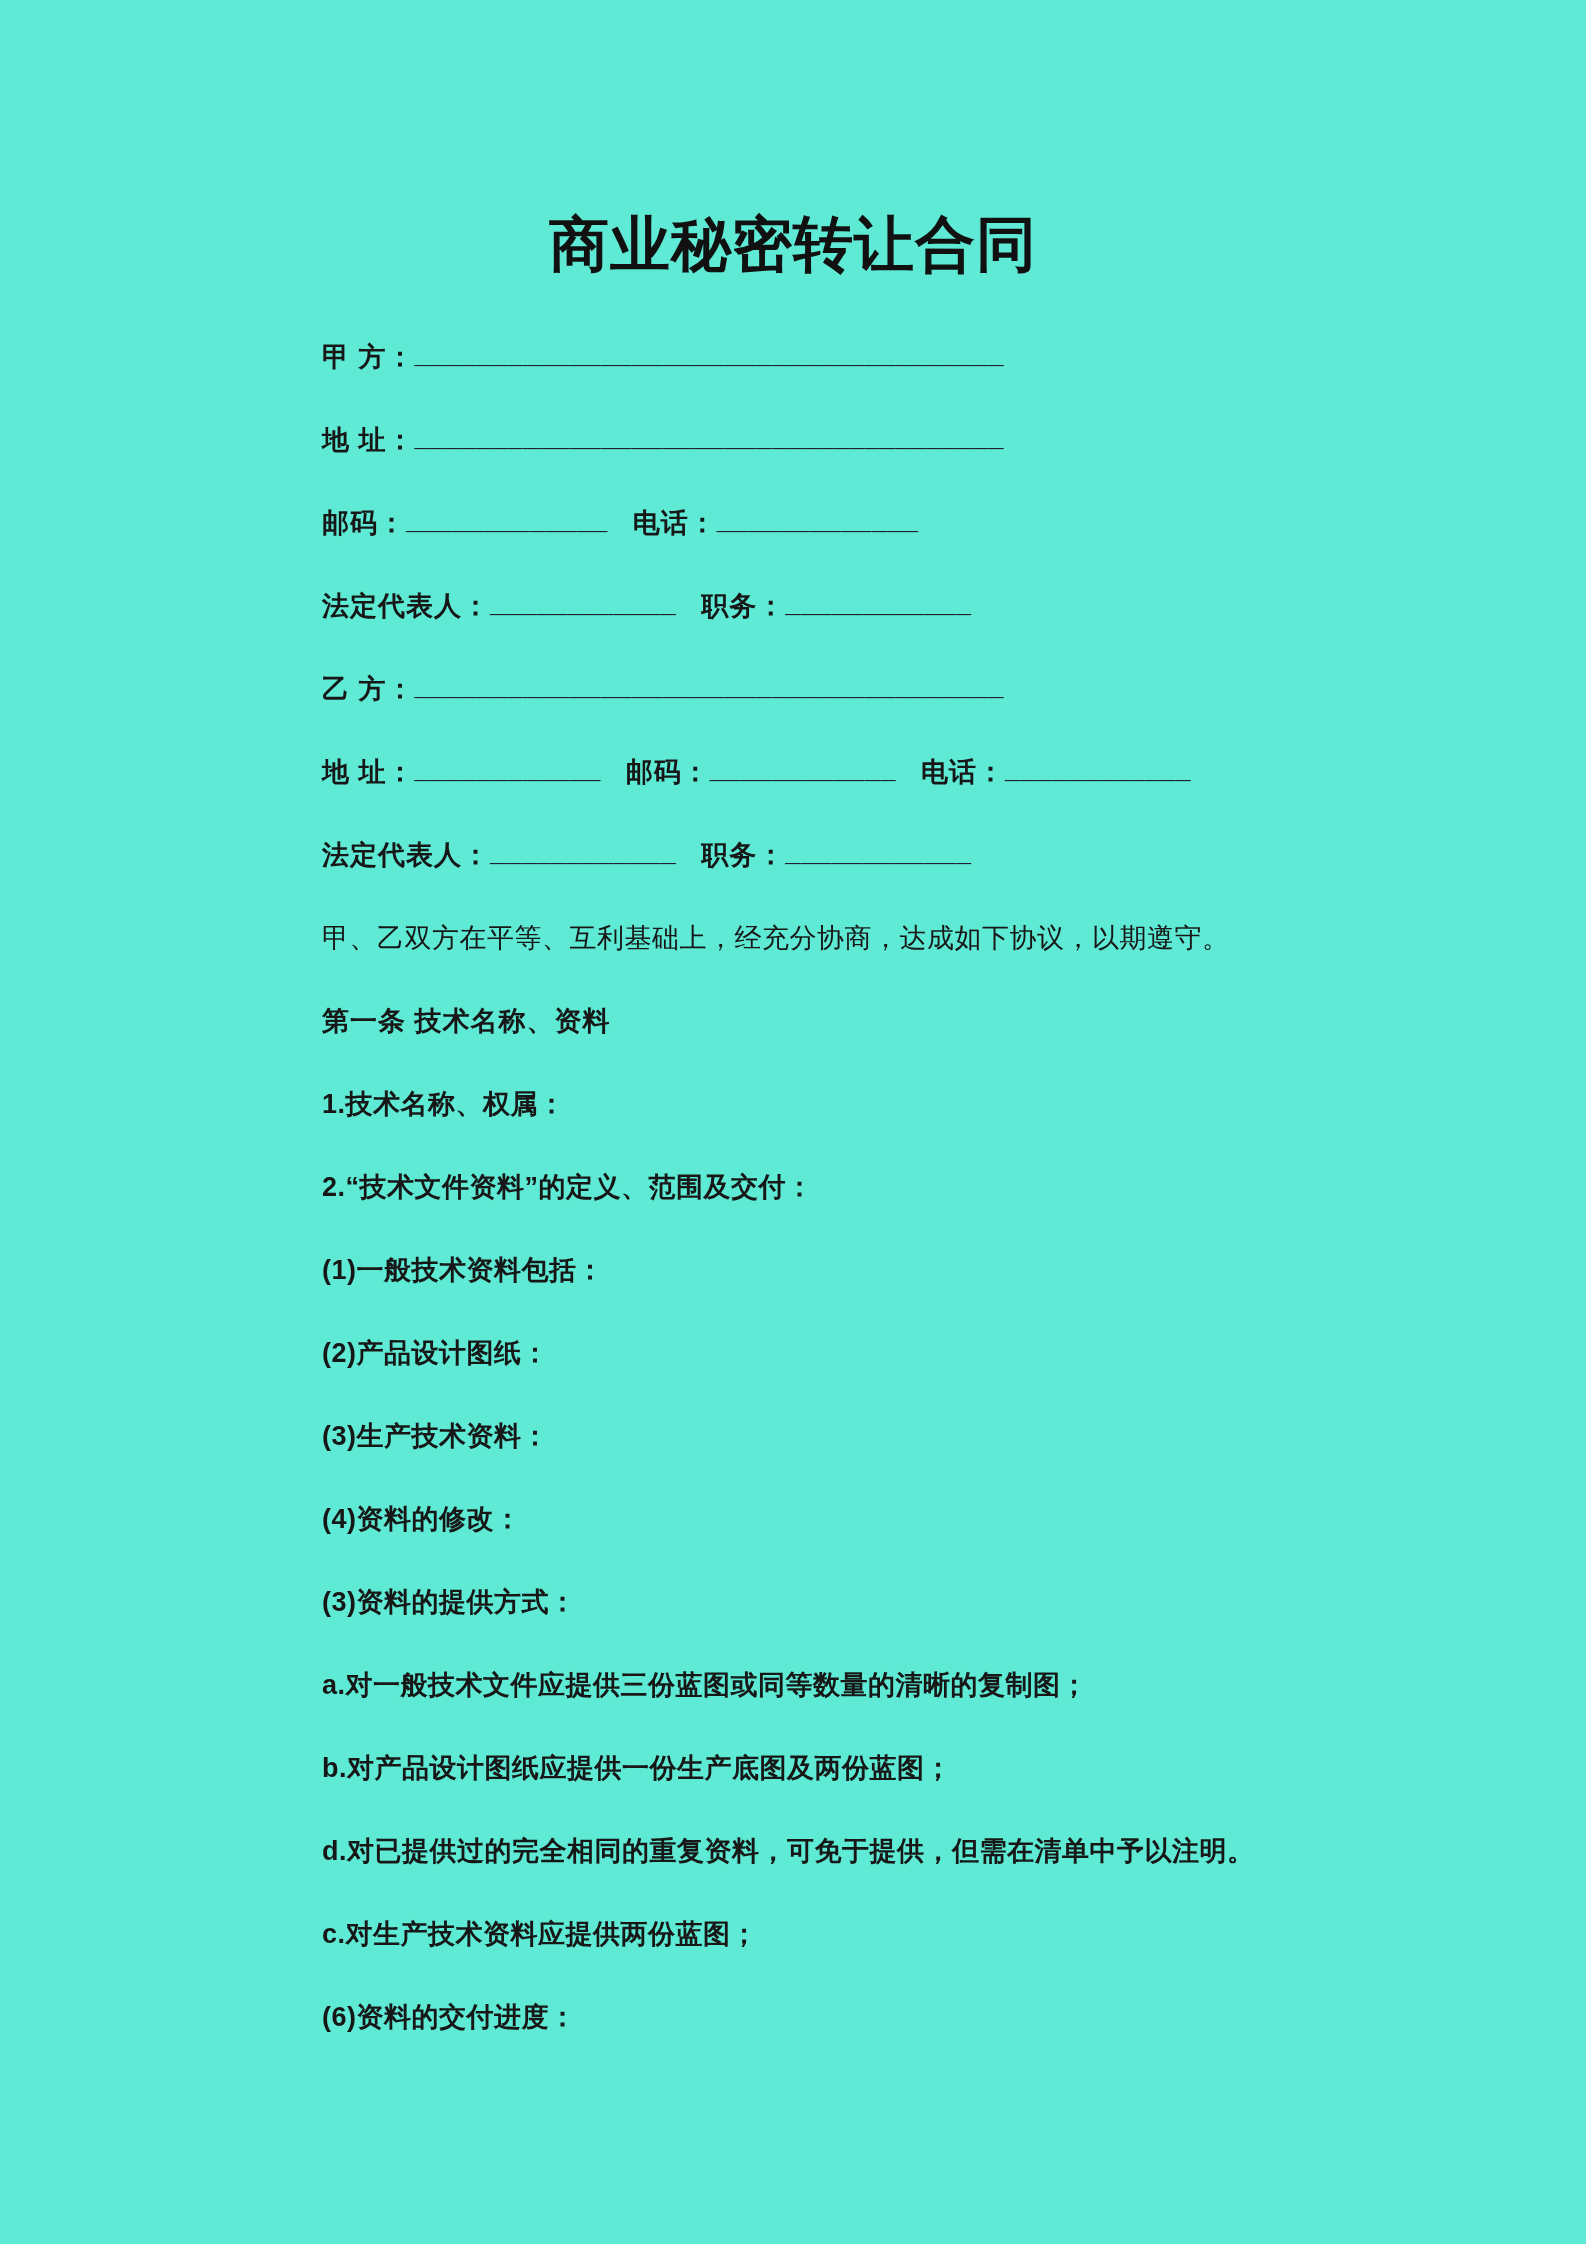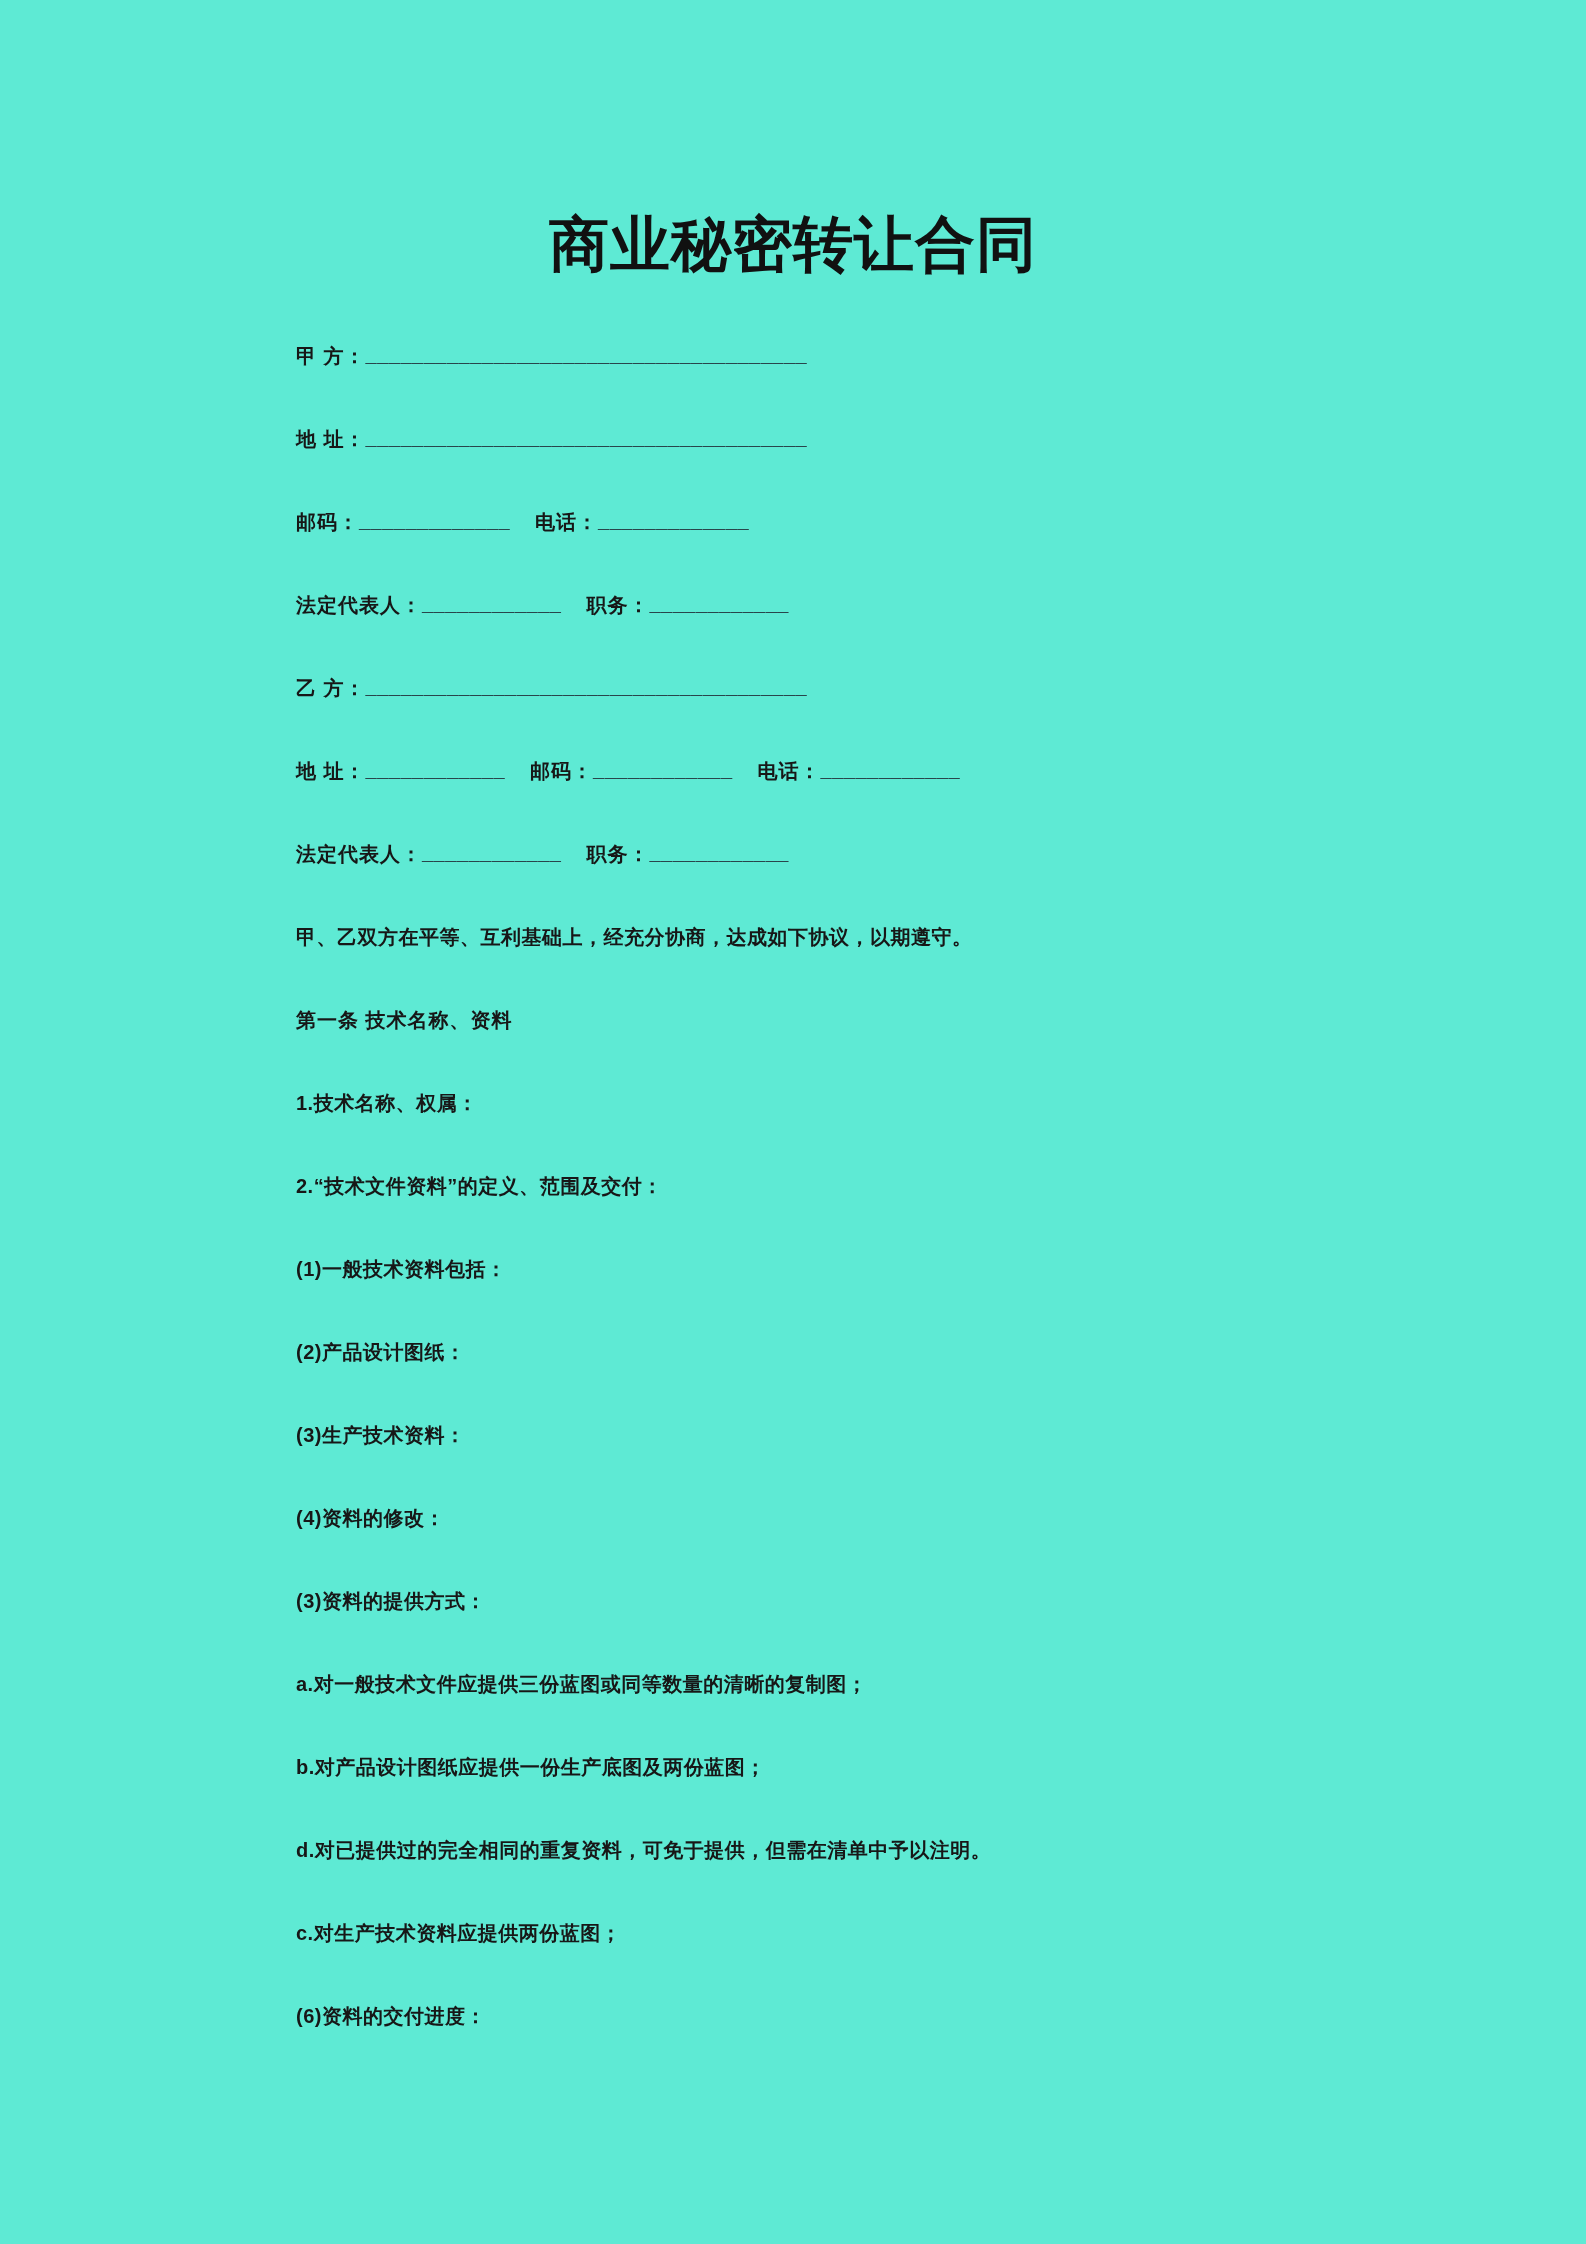--- a/index.html
+++ b/index.html
@@ -24,34 +24,35 @@
   }
   .content {
     margin-top: 37px;
     margin-left: 296px;
     margin-right: 140px;
   }
   .line {
     height: 83px;
     display: flex;
     align-items: center;
-    font-size: 20px;
+    font-size: 27px;
     white-space: pre;
+    margin-left: 26px;
   }
   .form-line { font-weight: 700; }
   .field { display: inline-flex; align-items: center; }
   .field:not(:last-child) { margin-right: 25px; justify-content: space-between; }
   .field .lbl { letter-spacing: 1px; }
   .field .blank {
     color: #17101f;
     letter-spacing: 0.5px;
     position: relative;
     top: -2px;
   }
-  .intro-line  { font-weight: 700; letter-spacing: 0.5px; }
+  .intro-line  { font-weight: 400; letter-spacing: 0.5px; }
   .heading-line{ font-weight: 700; letter-spacing: 1px; }
   .clause-line { font-weight: 600; letter-spacing: 0.5px; text-align: right; }
 </style>
 </head>
 <body>
 
 <div class="page">
   <div class="doc-title">商业秘密转让合同</div>
 
   <div class="content">

